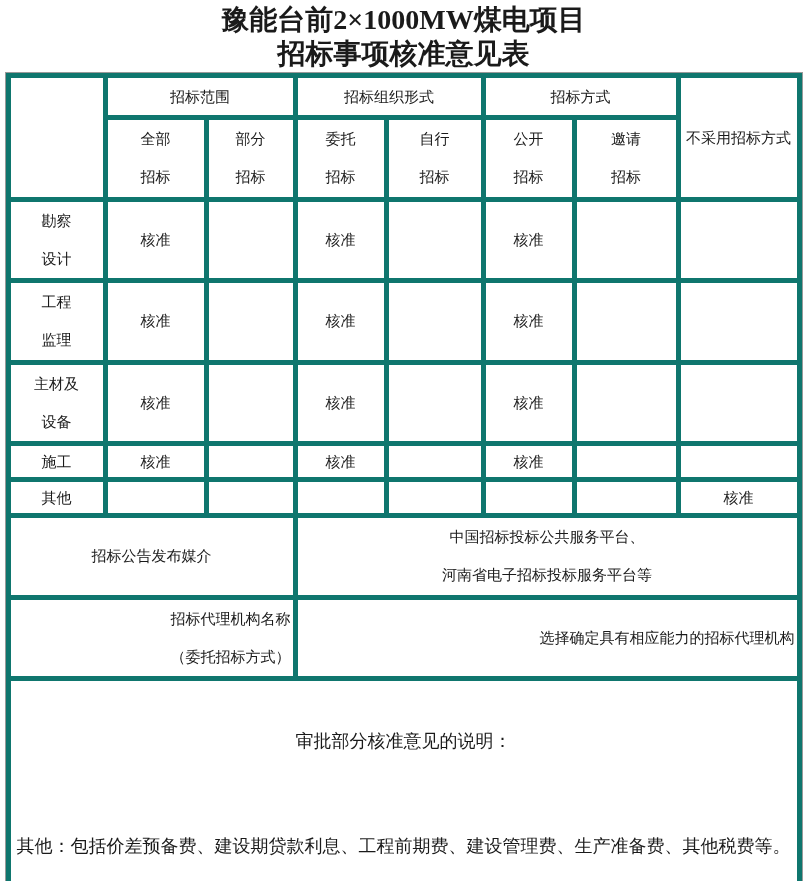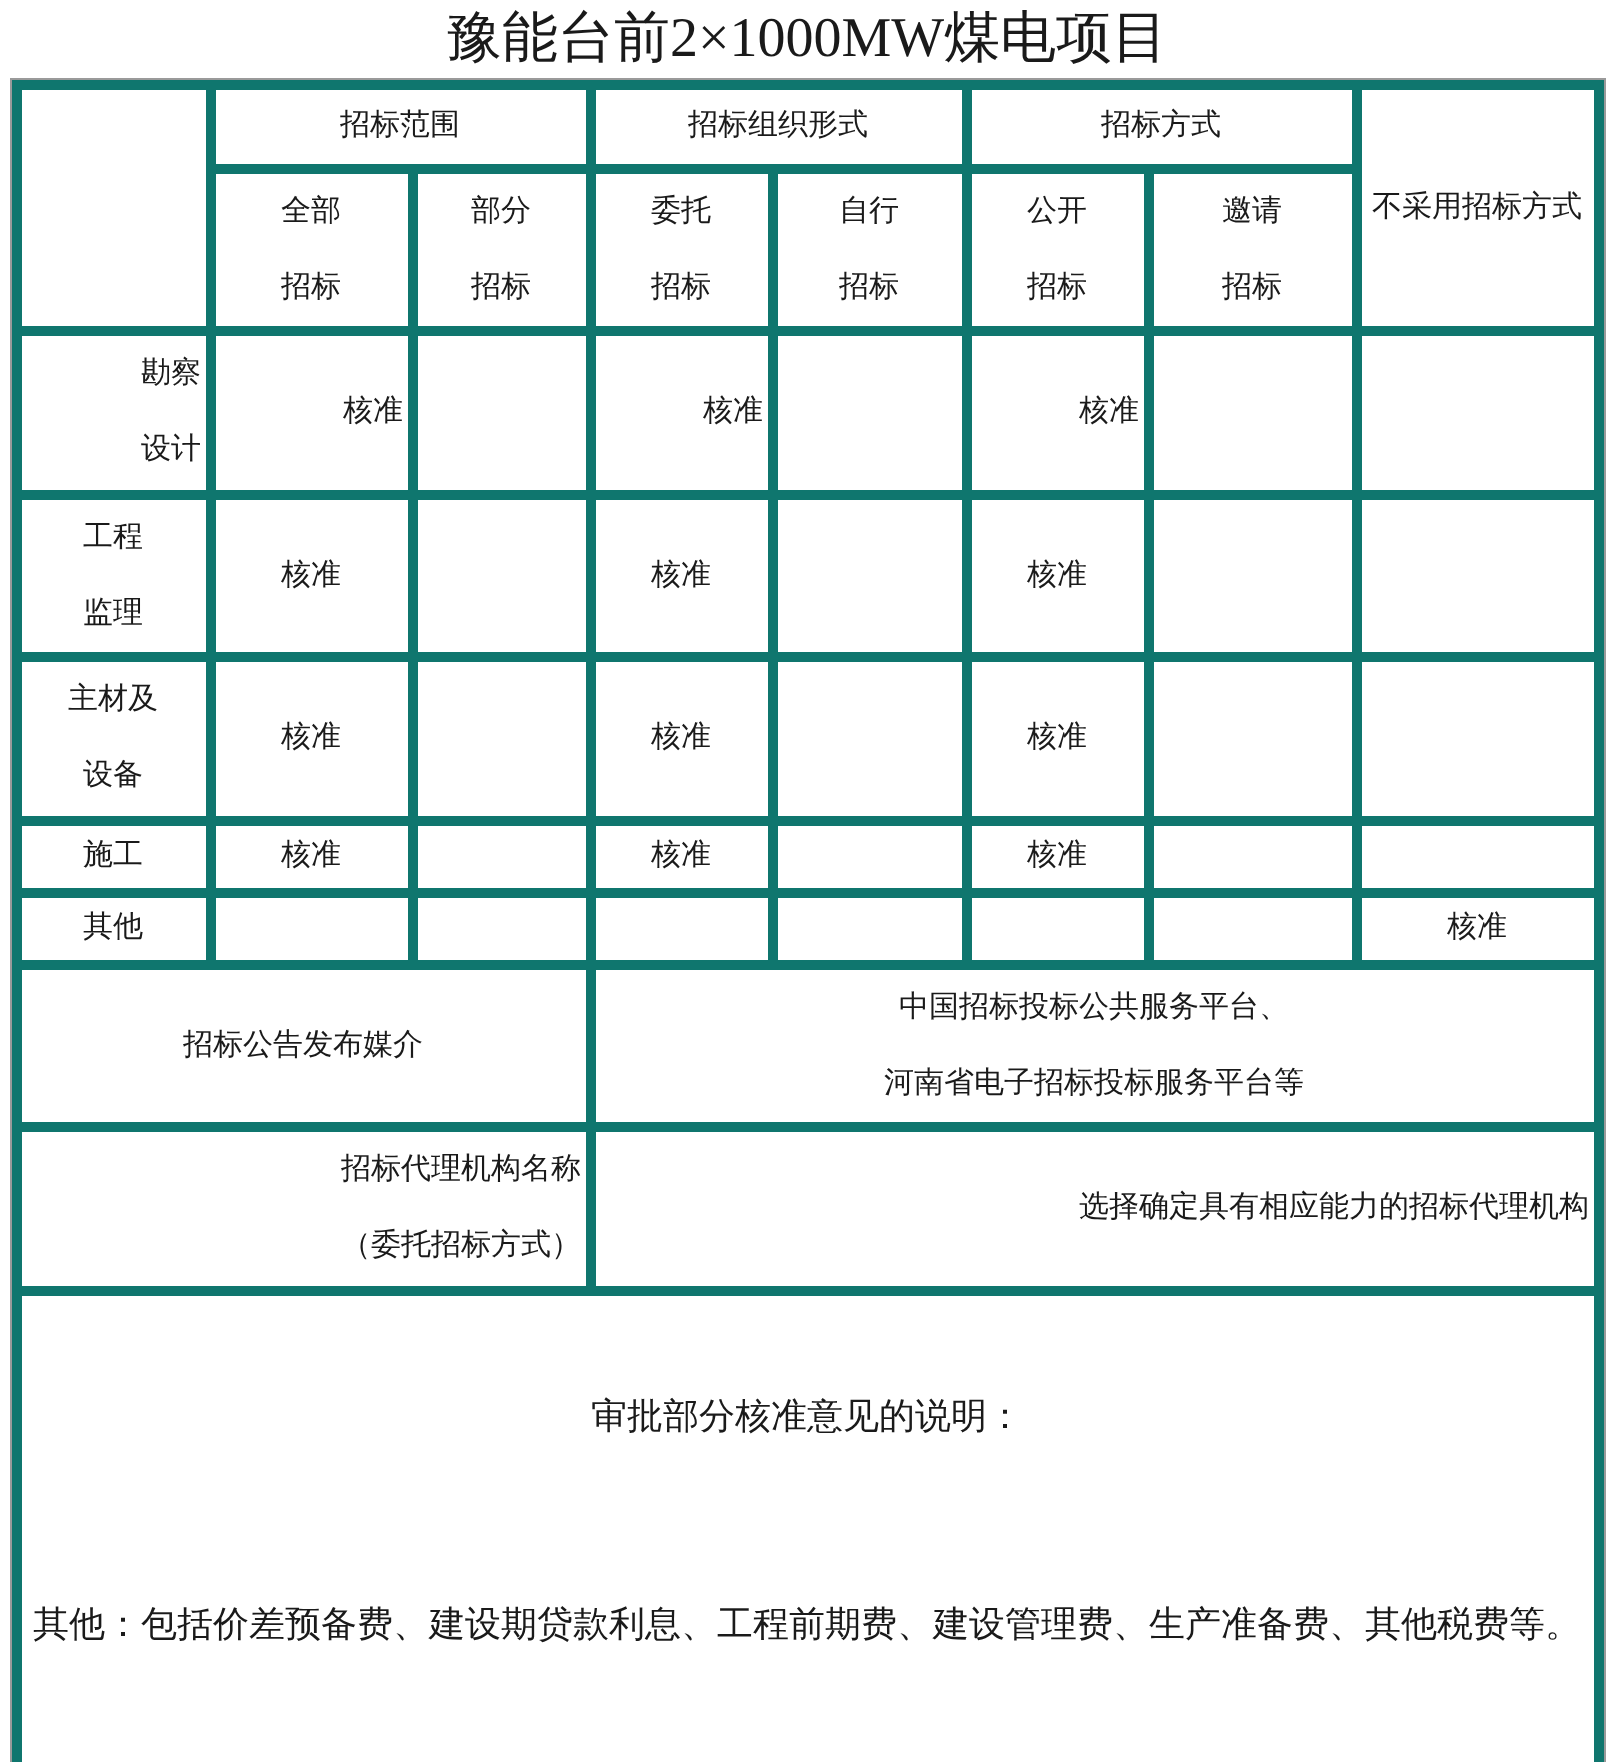--- a/index.html
+++ b/index.html
@@ -9,21 +9,21 @@
     background: #ffffff;
     color: #1a1a1a;
     font-family: "Liberation Sans", "DejaVu Sans", sans-serif;
     overflow: hidden;
   }
   .page { width: 807px; height: 881px; }
 
   .doc-title {
     text-align: center;
     font-family: "Liberation Serif", "DejaVu Serif", serif;
-    font-weight: normal;
+    font-weight: bold;
     font-size: 28px;
     line-height: 1.2;
     padding-top: 3px;
   }
 
   table.approval {
     border-collapse: collapse;
     table-layout: fixed;
     width: 791px;
     margin: 3px auto 0 auto;
@@ -35,21 +35,21 @@
     text-align: center;
     vertical-align: middle;
     font-size: 15px;
     padding: 0 2px;
     white-space: pre-line;
     line-height: 2.55;
     overflow: hidden;
   }
   tr.r-group td { height: 42px; line-height: 1.3; }
   tr.r-sub td { height: 71px; margin-left: 36px; }
-  tr.r-body1 td { height: 75px; text-align: right; }
+  tr.r-body1 td { height: 75px; }
   tr.r-body2 td { height: 75px; }
   tr.r-body3 td { height: 72px; }
   tr.r-compact td { height: 36px; line-height: 1.3; }
   tr.r-media td { height: 73px; }
   tr.r-agency td { height: 77px; text-align: right; }
 
   td.no-bid-cell { line-height: 1.3; border-radius: 19px; }
 
   td.notes-cell {
     height: 247px;
@@ -61,20 +61,21 @@
   }
   .notes-line { margin: 0 0 20px 0; font-size: 18px; }
 </style>
 </head>
 <body>
 
 <div class="page">
 
   <div class="doc-title">
     <div>豫能台前2×1000MW煤电项目</div>
+    <div>招标事项核准意见表</div>
   </div>
 
   <table class="approval">
     <colgroup>
       <col style="width:97px">
       <col style="width:101px">
       <col style="width:89px">
       <col style="width:91px">
       <col style="width:97px">
       <col style="width:91px">

